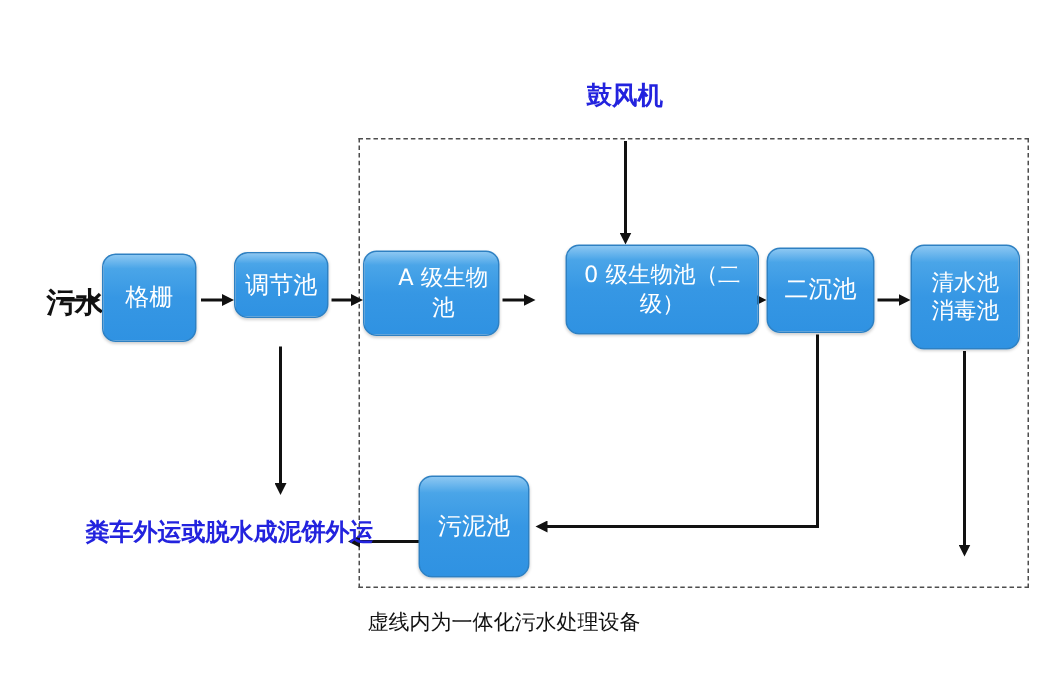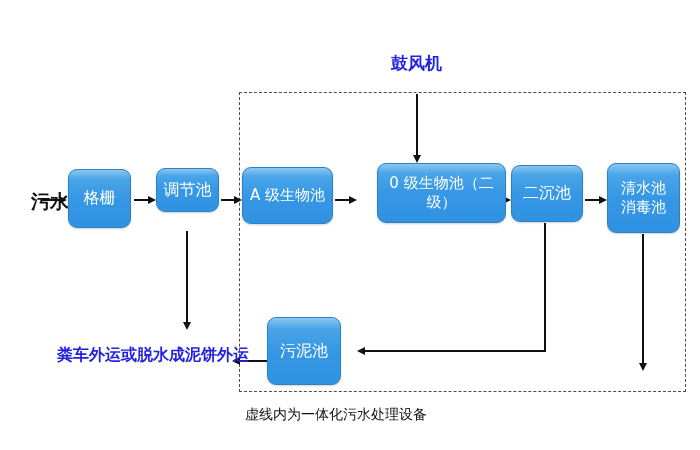--- a/index.html
+++ b/index.html
@@ -67,38 +67,38 @@
   <div class="lbl lbl-black" style="left:3px;top:189px;font-size:19px;font-weight:bold;margin-left:28px;">污水</div>
 
   <div class="box" style="left:68px;top:169px;width:63px;height:59px;text-align:right;">
     <span>格栅</span>
   </div>
 
   <div class="box" style="left:156px;top:168px;width:63px;height:44px;">
     <span>调节池</span>
   </div>
 
-  <div class="box small-font" style="left:242px;top:167px;width:91px;height:57px;">
+  <div class="box small-font" style="left:242px;top:167px;width:91px;height:57px;padding-left:16px;">
     <span>A 级生物池</span>
   </div>
 
   <div class="box small-font" style="left:377px;top:163px;width:129px;height:60px;">
     <span>0 级生物池（二级）</span>
   </div>
 
   <div class="box" style="left:511px;top:165px;width:72px;height:57px;">
     <span>二沉池</span>
   </div>
 
   <div class="box small-font" style="left:607px;top:163px;width:73px;height:70px;">
     <span>清水池</span>
     <span>消毒池</span>
   </div>
 
-  <div class="box" style="left:267px;top:317px;width:74px;height:68px;">
+  <div class="box" style="left:279px;top:317px;width:74px;height:68px;">
     <span>污泥池</span>
   </div>
 
   <div class="lbl lbl-blue" style="left:391px;top:52px;font-size:17px;">鼓风机</div>
 
   <div class="lbl lbl-blue" style="left:57px;top:345px;font-size:16px;">粪车外运或脱水成泥饼外运</div>
 
   <div class="lbl lbl-black" style="left:245px;top:406px;font-size:14px;text-align:center;">虚线内为一体化污水处理设备</div>
 
 

